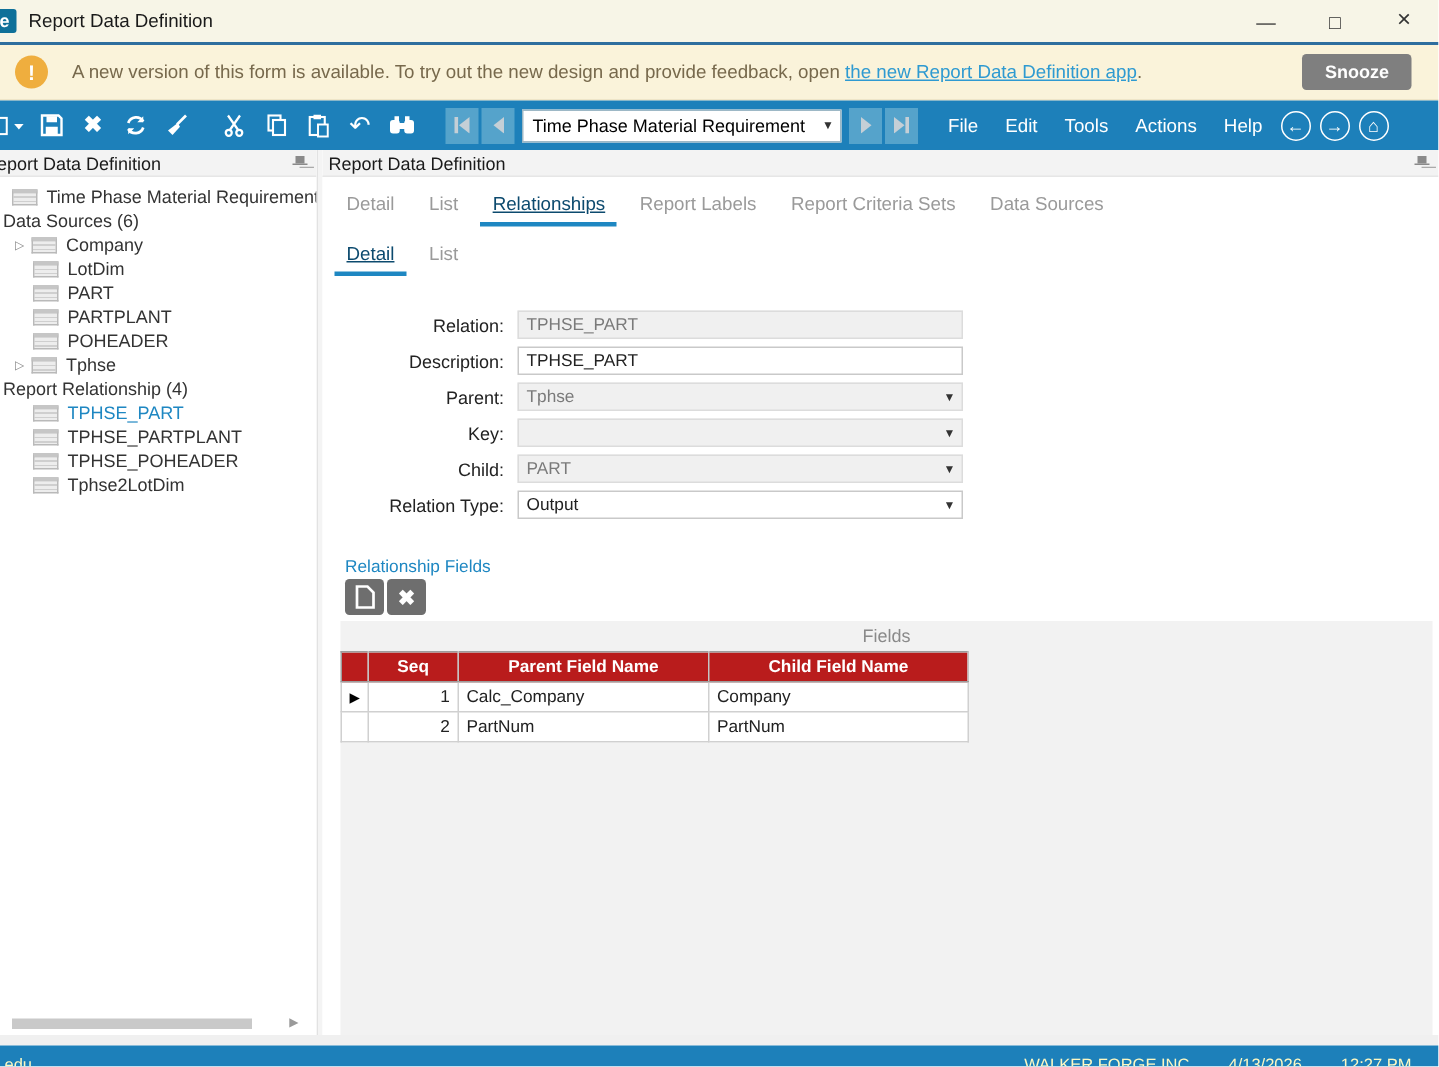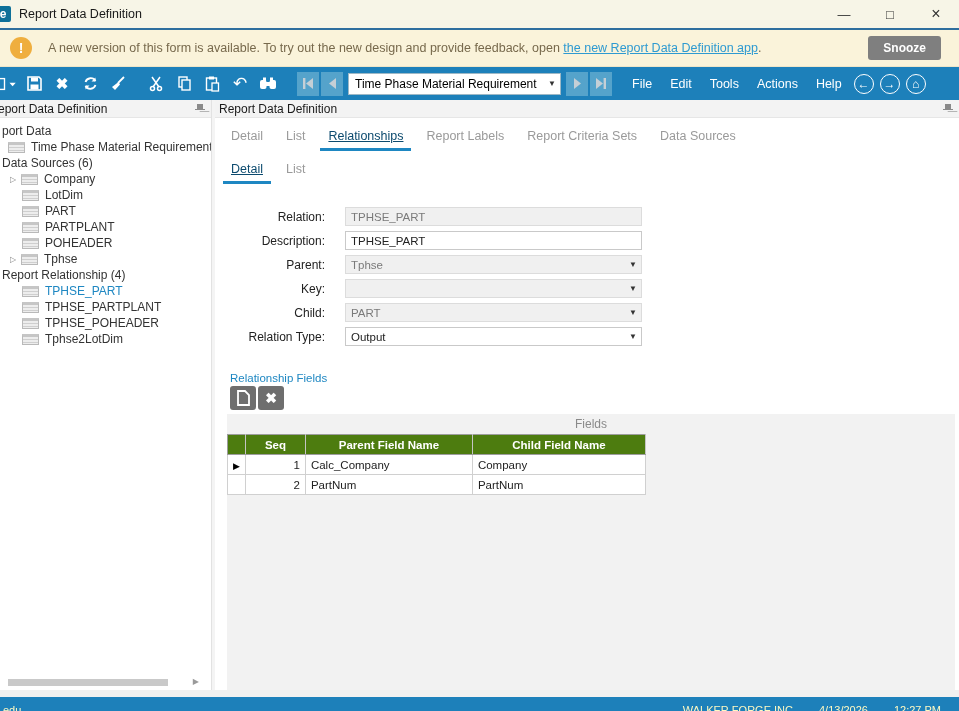--- a/index.html
+++ b/index.html
@@ -68,37 +68,37 @@
 
   .splitter { width:4px; flex:0 0 auto; background:#f4f4f4; border-left:1px solid #e2e2e2; cursor:col-resize; }
 
   .main-panel { flex:1 1 auto; position:relative; background:#fff; min-width:0; display:flex; flex-direction:column; }
   .tabs { display:flex; padding-left:8px; margin-top:7px; }
   .tab { padding:4px 8px 5px; margin-right:7px; font-size:12.5px; color:#9a9a9a; border-bottom:3px solid transparent; cursor:pointer; }
   .tab.active { color:#0c4a6e; border-bottom-color:#1e87c2;text-decoration:underline; }
 
   .form-area { margin-top:23px; }
   .form-row { display:flex; align-items:center; margin-bottom:5px; height:19px; }
-  .form-label { width:130px; text-align:right; padding-right:20px; font-size:12px; color:#222; flex:0 0 auto; }
+  .form-label { width:130px; text-align:right; padding-right:9px; font-size:12px; color:#222; flex:0 0 auto; }
   .ctl { width:297px; height:19px; border:1px solid #c9c9c9; background:#fff; font-size:11.5px; color:#222;
          display:flex; align-items:center; }
   .ctl .val { padding-left:5px; flex:1; white-space:nowrap; overflow:hidden; }
   .ctl.disabled { background:#f0f0f0; border-color:#dcdcdc; color:#7a7a7a; }
   .ctl .dd-arrow { width:16px; text-align:center; font-size:8px; color:#333; flex:0 0 auto; }
 
   .rel-fields-label { margin:21px 0 2px 15px; color:#1e87c2; font-size:11.5px; }
   .grid-btns { display:flex; margin-left:15px; }
   .grid-btn { width:26px; height:24px; background:#6e6e6e; border-radius:3px; margin-right:2px; display:flex;
               align-items:center; justify-content:center; color:#fff; cursor:pointer; }
   .grid-btn .x { font-size:14px; font-weight:bold; }
 
   .grid-area { margin:4px 4px 0 12px; background:#f2f2f2; flex:1 1 auto; padding-top:3px; }
   .grid-caption { text-align:center; color:#8a8a8a; font-size:12px; height:17px; }
   table.grid { border-collapse:collapse; margin-left:0; background:#fff; }
-  table.grid th { background:#4d7c0f; color:#fff; font-size:11.5px; font-weight:bold; height:20px;
+  table.grid th { background:#b91c1c; color:#fff; font-size:11.5px; font-weight:bold; height:20px;
                   border:1px solid #9d9d9d; border-right-color:#c4c4c4; }
   table.grid td { background:#fff; border:1px solid #d0d0d0; height:20px; font-size:11.5px; padding:0 5px;
                   white-space:nowrap; }
   td.sel-cell { width:16px; min-width:16px; background:#f0f0f0; border-color:#d6d6d6; padding:0; text-align:center; }
   th.sel-head { width:16px; min-width:16px; background:#ababab; }
   td.seq-cell { text-align:right; }
   .row-arrow { font-size:9px; color:#000; }
 
   
   .status-gap { height:7px; background:#f0f0f0; flex:0 0 auto; }
@@ -235,23 +235,20 @@
   </div>
 
   <div class="workspace">
 
     <div class="left-panel">
       <div class="panel-header">
         <span class="clip-left">eport Data Definition</span>
         <span class="pin-icon"></span>
       </div>
       <div class="tree" id="tree">
-          <div class="tree-row" style="padding-left: 2px;">
-            <span class="tree-label">port Data</span>
-          </div>
           <div class="tree-row" style="padding-left: 8px;">
             <span class="node-icon"></span>
             <span class="tree-label">Time Phase Material Requirement</span>
           </div>
           <div class="tree-row" style="padding-left: 2px;">
             <span class="tree-label">Data Sources (6)</span>
           </div>
           <div class="tree-row" style="padding-left: 8px;">
             <span class="expander">▷</span>
             <span class="node-icon"></span>

